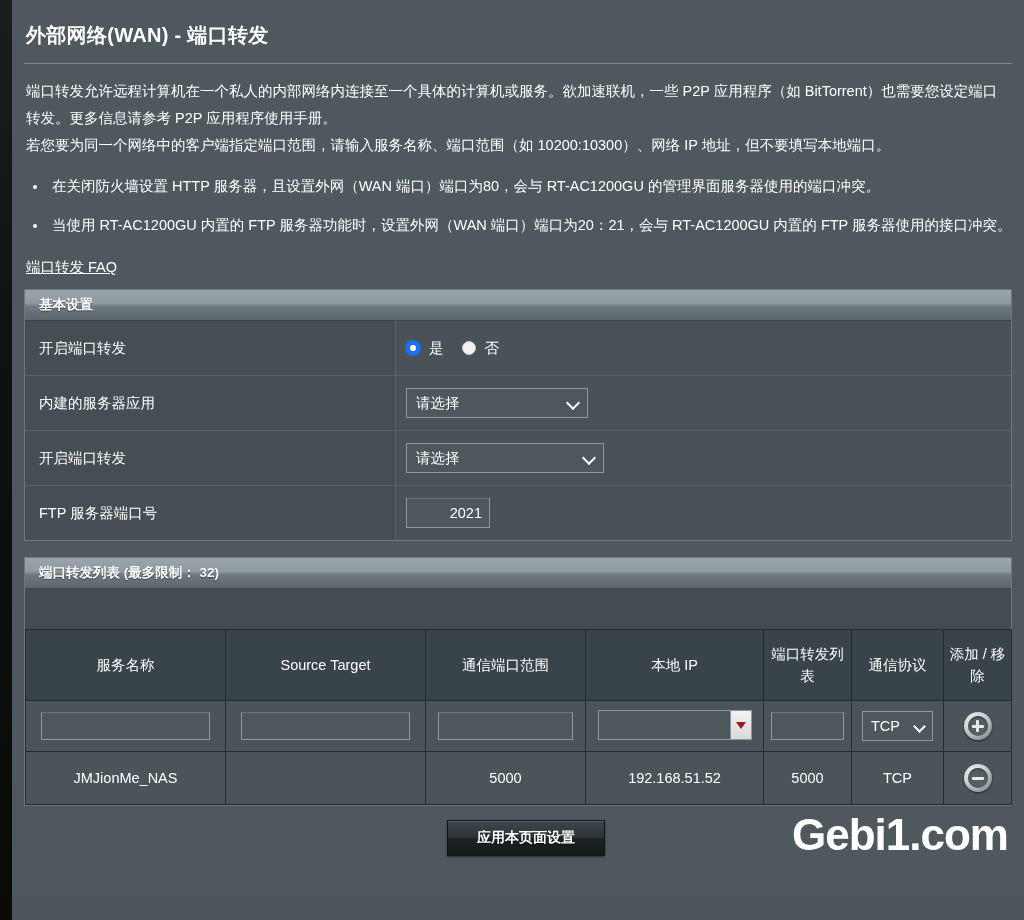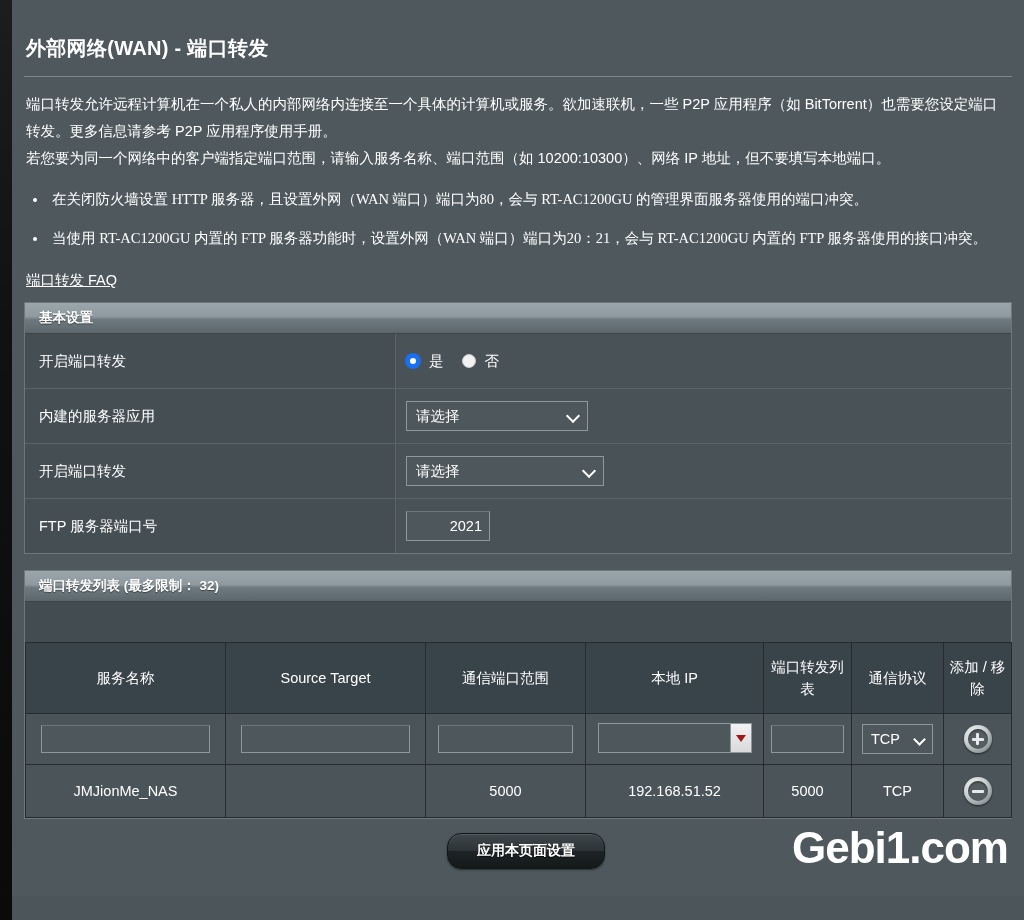--- a/index.html
+++ b/index.html
@@ -32,21 +32,21 @@
     width: 12px; height: 920px;
     background: linear-gradient(to bottom, #1b1d1e 0%, #101112 35%, #0a0a0b 100%);
   }
 
   .content {
     position: relative;
     width: 1012px;
     height: 896px;
     background: #4f595d;
     box-sizing: border-box;
-    padding: 17px 12px;
+    padding: 4px 12px;
   }
 
   
   .title {
     font-size: 20px;
     font-weight: bold;
     color: #ffffff;
     padding: 18px 0 14px 2px;
     letter-spacing: .3px;
   }
@@ -63,21 +63,20 @@
     color: #ffffff;
     padding: 0 2px;
   }
   .desc p { margin: 0; }
 
   ul.notes {
     margin: 14px 0 17px 0;
     padding-left: 24px;
     font-size: 14.5px;
     line-height: 27px;
-    font-family: Liberation Serif, serif;
   }
   ul.notes li {
     margin-bottom: 12px;
     padding-left: 4px;
   }
   ul.notes li::marker { color: #ffffff; font-size: 13px; }
 
   .faq-link {
     display: inline-block;
     font-size: 14.5px;
@@ -331,21 +330,21 @@
   .footer {
     position: relative;
     height: 58px;
   }
   .apply-btn {
     position: absolute;
     left: 423px;
     top: 14px;
     width: 158px;
     height: 36px;
-    border-radius: 14px;
+    border-radius: 0;
     background: linear-gradient(to bottom, #3e474b 0%, #2c3336 50%, #1d2325 51%, #141819 100%);
     border: 1px solid #11181a;
     color: #ffffff;
     font-size: 14px;
     font-weight: bold;
     cursor: pointer;
     box-shadow: 0 1px 2px rgba(0,0,0,.5), inset 0 1px 0 rgba(255,255,255,.12);
     font-family: "Liberation Sans", sans-serif;
     text-shadow: 0 1px 1px rgba(0,0,0,.7);
   }

